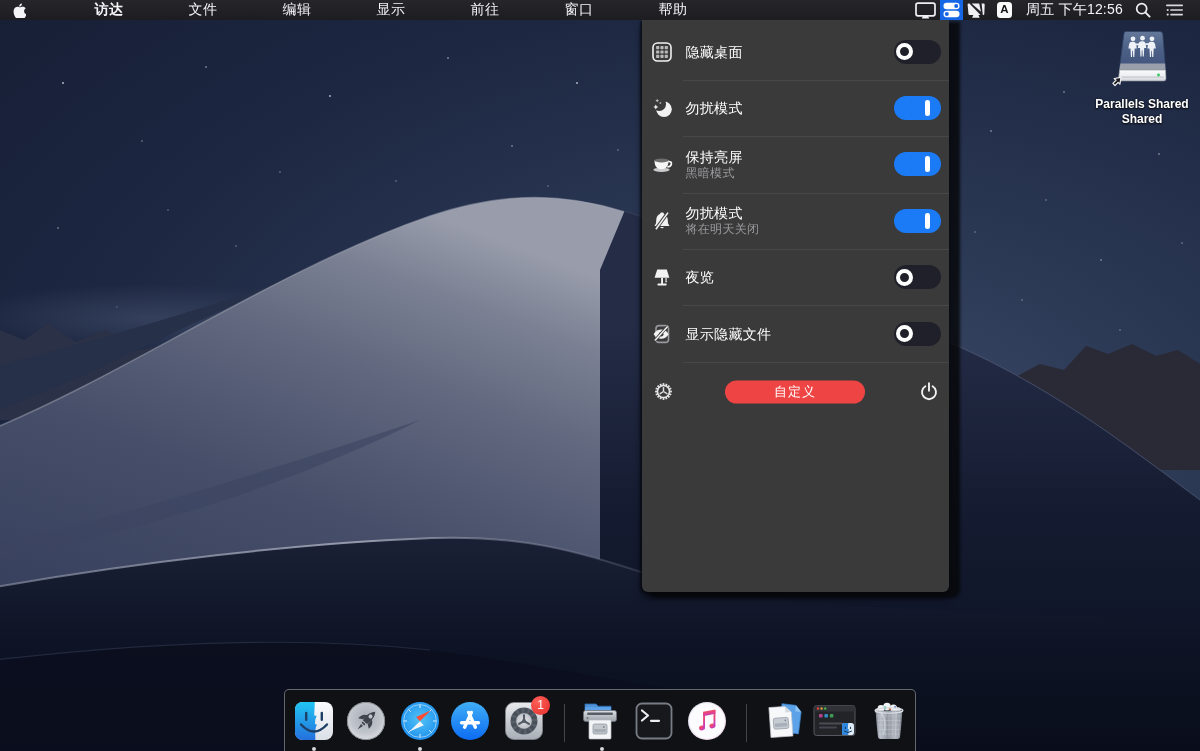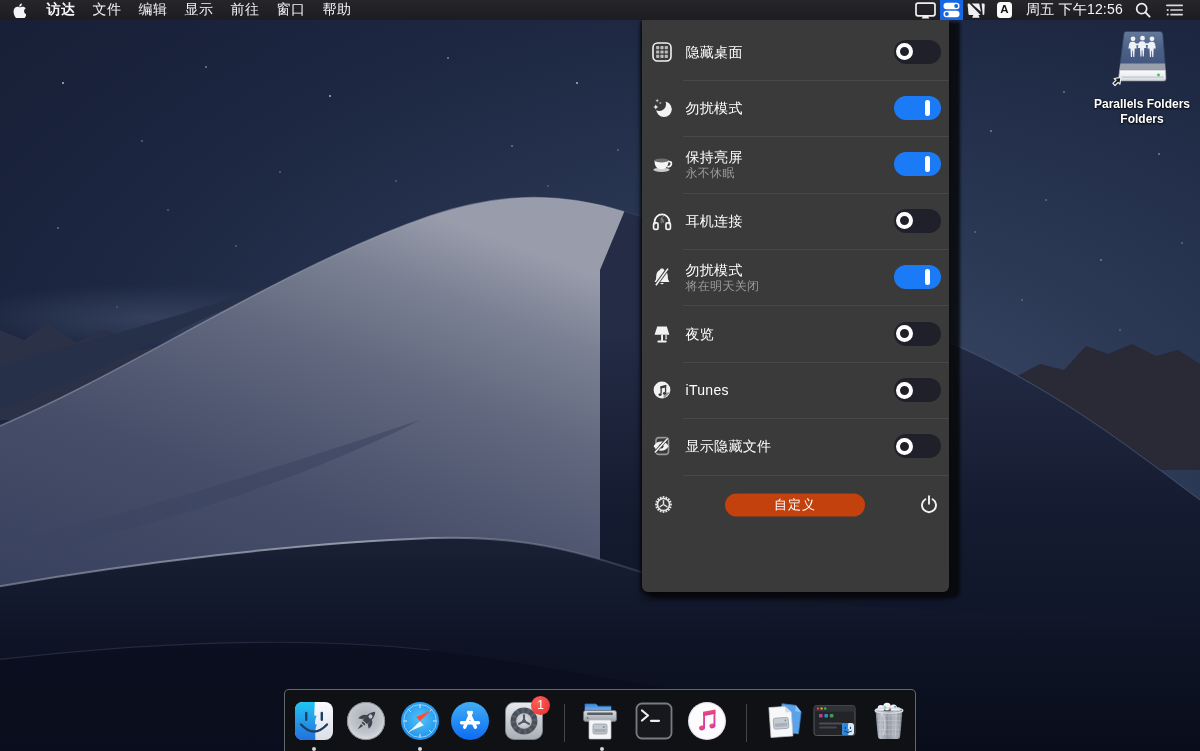--- a/index.html
+++ b/index.html
@@ -7,21 +7,21 @@
     font-family:"Liberation Sans", sans-serif; -webkit-font-smoothing:antialiased; }
   .stage { position:relative; width:1200px; height:751px; overflow:hidden; }
 
   
   .wallpaper { position:absolute; inset:0; }
 
   
   .menubar { position:absolute; left:0; top:0; width:1200px; height:20px;
     background:linear-gradient(#26262a, #1d1d21); color:#f4f4f6; font-size:14px;
     display:flex; align-items:center; z-index:40; }
-  .menubar-left { display:flex; height:100%; }
+  .menubar-left { display:flex; height:100%;gap:48px; }
   .apple-menu { width:38px; height:100%; display:flex; align-items:center; justify-content:center; }
   .menu-item { padding:0 8.5px; height:100%; display:flex; align-items:center;
     letter-spacing:0.5px; white-space:nowrap; }
   .menu-item.app-name { font-weight:700; }
   .menubar-right { position:absolute; right:0; top:0; height:100%; width:100%; }
   .status-item { position:absolute; top:0; height:20px; display:flex; align-items:center; justify-content:center; }
   .status-oneswitch { background:#1667e6; }
   .input-badge { width:15.5px; height:15.5px; background:#fafafb; border-radius:3.5px;
     color:#111114; font-weight:700; font-size:11.5px; display:flex; align-items:center;
     justify-content:center; line-height:1; }
@@ -43,21 +43,21 @@
   .row-sublabel:empty { display:none; }
   .toggle { position:relative; width:47px; height:24px; border-radius:12px; flex:0 0 47px; }
   .toggle.off { background:#20202b; }
   .toggle.on  { background:#1b7bf7; }
   .knob { position:absolute; left:2.5px; top:3.5px; width:17px; height:17px; border-radius:50%;
     border:4.9px solid #ffffff; background:#20202b; }
   .tbar { position:absolute; left:31.6px; top:4px; width:4.6px; height:16px; border-radius:2.3px; background:#ffffff; }
   .panel-footer { position:relative; height:60px; display:flex; align-items:center; padding:0 9px 0 11px; }
   .footer-gear { width:21px; height:21px; }
   .customize-btn { position:absolute; left:50%; top:50%; transform:translate(-50%,-50%);
-    width:140px; height:23px; border-radius:11.5px; background:#c2410c; color:#ffffff;
+    width:140px; height:23px; border-radius:11.5px; background:#ef4444; color:#ffffff;
     font-size:13px; display:flex; align-items:center; justify-content:center; letter-spacing:1px; }
   .footer-power { position:absolute; right:9px; top:50%; transform:translateY(-50%); width:22px; height:22px; }
 
   
   .desktop-icon { position:absolute; left:1092px; top:30px; width:100px; z-index:10;
     display:flex; flex-direction:column; align-items:center; }
   .desktop-icon .di-img { width:52px; height:57px; overflow:visible; }
   .desktop-icon .di-label { margin-top:10px; color:#ffffff; font-size:12px; font-weight:700;
     line-height:14.5px; text-align:center; text-shadow:0 1px 2px rgba(0,0,0,0.85), 0 0 2px rgba(0,0,0,0.6); }
 
@@ -253,21 +253,21 @@
         <circle cx="36" cy="8.8" r="2.4"></circle>
         <path d="M36,11.8 c2.4,0 3,1.6 3.2,3 l0.6,3.8 h-2.1 l-0.4,8.4 h-1.1 l-0.3,-6.2 h-0.6 l-0.3,6.2 h-1.1 l-0.4,-8.4 h-2.1 l0.6,-3.8 c0.2,-1.4 0.8,-3 3.2,-3 Z"></path>
         <rect x="19.6" y="13.6" width="4.4" height="1.7" rx="0.85"></rect>
         <rect x="29.1" y="13.2" width="4.4" height="1.7" rx="0.85"></rect>
       </g>
 
       <g transform="translate(1.2,51.2) rotate(45)">
         <path d="M0,-5.4 L4,0.2 L1.5,0.2 L1.5,4.6 L-1.5,4.6 L-1.5,0.2 L-4,0.2 Z" fill="#1c1c1e" stroke="#f2f2f4" stroke-width="1.2" stroke-linejoin="round"></path>
       </g>
     </svg>
-    <div class="di-label">Parallels Folders Folders</div>
+    <div class="di-label">Parallels Shared Shared</div>
   </div>
 
   <div class="panel">
     <div class="panel-rows">
 
       <div class="panel-row">
         <svg class="row-icon" viewBox="0 0 22 22">
           <rect x="2" y="2" width="18" height="18" rx="4.5" fill="none" stroke="#f2f2f2" stroke-width="1.6"></rect>
           <g fill="#b9b9bb">
             <rect x="5.1" y="5.1" width="3.2" height="3.2" rx="0.7"></rect>
@@ -309,43 +309,28 @@
 
       <div class="panel-row">
         <svg class="row-icon" viewBox="0 0 22 22">
           <ellipse cx="10.5" cy="16.8" rx="8.2" ry="2.1" fill="#dcdcde" opacity="0.9"></ellipse>
           <path d="M3.6,7.2 h13.8 c0.3,4.8 -1.6,9 -6.9,9 c-5.3,0 -7.2,-4.2 -6.9,-9 Z" fill="#f6f6f7"></path>
           <ellipse cx="10.5" cy="7.4" rx="7" ry="2" fill="#6e6e71"></ellipse>
           <path d="M17.2,8.6 c2.2,-0.4 3.4,0.6 3.2,2.2 c-0.2,1.7 -1.9,2.9 -4.1,3.1" fill="none" stroke="#f6f6f7" stroke-width="1.7"></path>
         </svg>
         <div class="row-text">
           <div class="row-label">保持亮屏</div>
-          <div class="row-sublabel">永不休眠</div>
+          <div class="row-sublabel">黑暗模式</div>
         </div>
         <div class="toggle on">
             <div class="tbar"></div>
           </div>
       </div>
 
 
-      <div class="panel-row">
-        <svg class="row-icon" viewBox="0 0 22 22">
-          <path d="M3.6,14.5 V11.8 a7.4,7.4 0 0 1 14.8,0 V14.5" fill="none" stroke="#f2f2f2" stroke-width="1.8"></path>
-          <rect x="2.6" y="12.8" width="4.4" height="6.6" rx="1.4" fill="none" stroke="#f2f2f2" stroke-width="1.7"></rect>
-          <rect x="15" y="12.8" width="4.4" height="6.6" rx="1.4" fill="none" stroke="#f2f2f2" stroke-width="1.7"></rect>
-          <path d="M10.2,8.2 l3,2.4 -3,2.4 v-4.8 l2.6,4.6 m-2.6,-4.4 l2.6,-2.2" stroke="#9a9a9e" stroke-width="0.9" fill="none" opacity="0.8"></path>
-        </svg>
-        <div class="row-text">
-          <div class="row-label">耳机连接</div>
-
-        </div>
-        <div class="toggle off">
-            <div class="knob"></div>
-          </div>
-      </div>
 
       <div class="panel-row">
         <svg class="row-icon" viewBox="0 0 22 22">
           <path d="M11,2.6 c1,0 1.8,0.55 2,1.3 c2.2,0.85 3.5,2.8 3.7,5.4 l0.3,4 l1.5,2.6 H3.5 L5,13.3 l0.3,-4 C5.5,6.7 6.8,4.75 9,3.9 C9.2,3.15 10,2.6 11,2.6 Z" fill="#f2f2f2"></path>
           <path d="M9.2,17 a1.9,1.9 0 0 0 3.6,0 Z" fill="#f2f2f2"></path>
           <line x1="4.6" y1="19.6" x2="16.8" y2="2.8" stroke="#3a3a3a" stroke-width="3.4"></line>
           <line x1="4.9" y1="19.3" x2="17" y2="2.6" stroke="#f2f2f2" stroke-width="1.6"></line>
         </svg>
         <div class="row-text">
           <div class="row-label">勿扰模式</div>
@@ -366,37 +351,20 @@
         </svg>
         <div class="row-text">
           <div class="row-label">夜览</div>
 
         </div>
         <div class="toggle off">
             <div class="knob"></div>
           </div>
       </div>
 
-      <div class="panel-row">
-        <svg class="row-icon" viewBox="0 0 22 22">
-          <circle cx="11" cy="11" r="8.4" fill="#f2f2f2"></circle>
-          <polygon points="12.6,13.6 19.2,13.6 12.6,19.8" fill="#96969a"></polygon>
-          <path d="M9.1,14.3 a1.7,1.35 0 1 0 0.02,0 Z M13.5,13 a1.7,1.35 0 1 0 0.02,0 Z" fill="#3a3a3a"></path>
-          <rect x="9.5" y="7.2" width="1.3" height="7.4" fill="#3a3a3a"></rect>
-          <rect x="13.9" y="6" width="1.3" height="7.4" fill="#3a3a3a"></rect>
-          <polygon points="9.5,7.2 15.2,5.8 15.2,8.3 9.5,9.7" fill="#3a3a3a"></polygon>
-        </svg>
-        <div class="row-text">
-          <div class="row-label">iTunes</div>
-
-        </div>
-        <div class="toggle off">
-            <div class="knob"></div>
-          </div>
-      </div>
 
       <div class="panel-row">
         <svg class="row-icon" viewBox="0 0 22 22">
           <path d="M8,2.6 h6.5 q3,0 3,3 v10.8 q0,3 -3,3 h-6.5 q-3,0 -3,-3 V5.6 q0,-3 3,-3 Z" fill="none" stroke="#98989c" stroke-width="1.6"></path>
           <path d="M2.6,11.2 C4.6,8 7.2,6.6 10.2,6.6 c3,0 5.5,1.4 7.4,4.6 c-1.9,3.2 -4.4,4.6 -7.4,4.6 c-3,0 -5.6,-1.4 -7.6,-4.6 Z" fill="#f2f2f2"></path>
           <circle cx="10.2" cy="11.2" r="2.3" fill="#3a3a3a"></circle>
           <line x1="3.6" y1="17.8" x2="16.4" y2="3.6" stroke="#3a3a3a" stroke-width="3"></line>
           <line x1="3.9" y1="17.5" x2="16.6" y2="3.4" stroke="#f2f2f2" stroke-width="1.5"></line>
         </svg>
         <div class="row-text">

